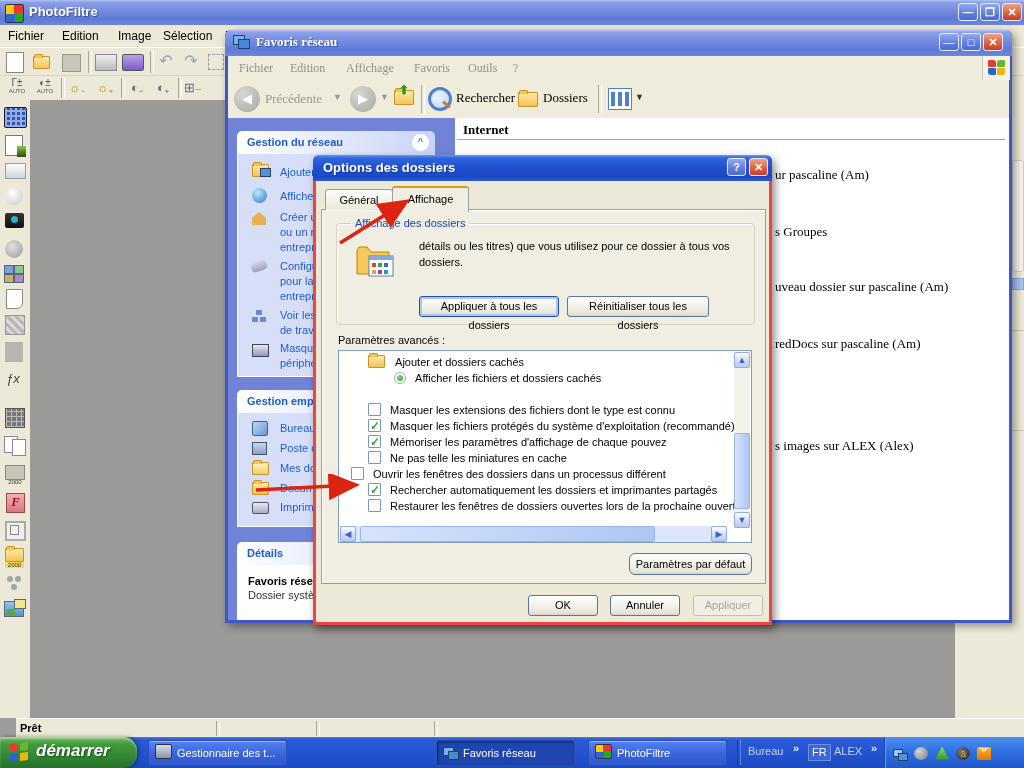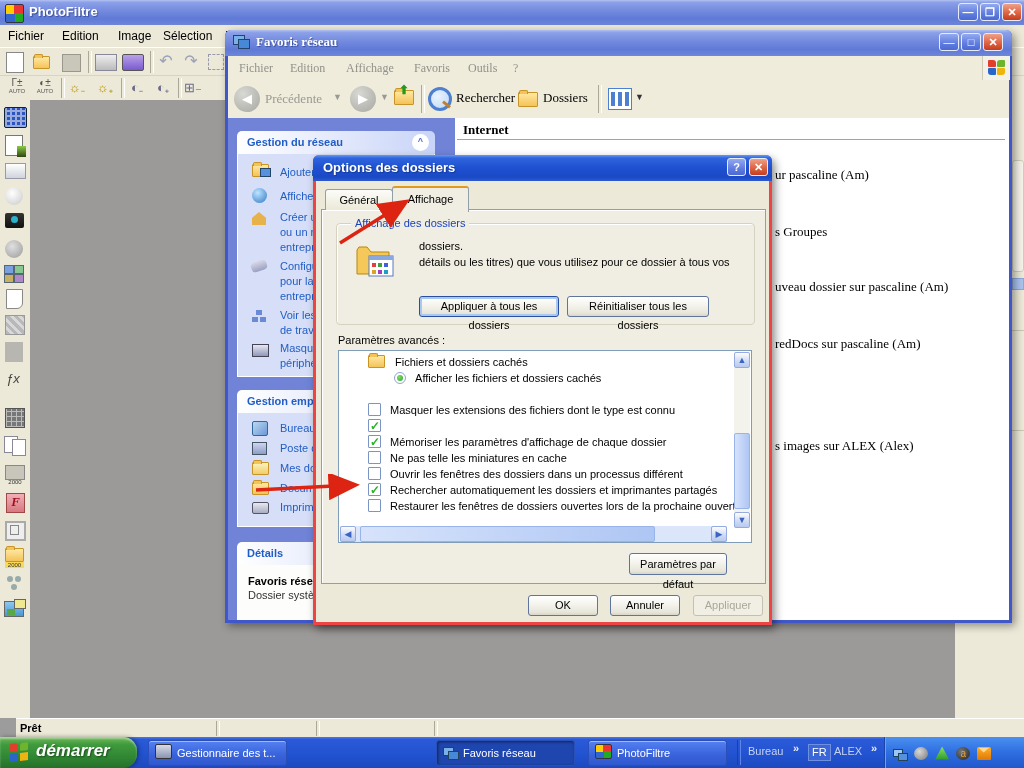--- a/index.html
+++ b/index.html
@@ -345,55 +345,56 @@
             <rect x="14" y="14" width="24" height="4" fill="#8aa8e0"></rect>
             <rect x="17" y="21" width="4" height="4" fill="#e04040"></rect>
               <rect x="23" y="21" width="4" height="4" fill="#40a040"></rect>
               <rect x="29" y="21" width="4" height="4" fill="#4060e0"></rect>
             <rect x="17" y="28" width="4" height="4" fill="#e0a020"></rect>
               <rect x="23" y="28" width="4" height="4" fill="#a040c0"></rect>
               <rect x="29" y="28" width="4" height="4" fill="#20a0c0"></rect>
           </svg>
         </div>
         <div class="abs" style="left:82px;top:14px;line-height:16px;color:#000;">
+          <div>détails ou les titres) que vous utilisez pour ce dossier à tous vos</div>
           <div>dossiers.</div>
-          <div>détails ou les titres) que vous utilisez pour ce dossier à tous vos</div>
         </div>
         <div class="abs xpbtn focus" style="left:82px;top:72px;width:140px;height:21px;line-height:19px;">Appliquer à tous les dossiers</div>
         <div class="abs xpbtn" style="left:230px;top:72px;width:142px;height:21px;line-height:19px;">Réinitialiser tous les dossiers</div>
       </div>
 
       <span class="abs" style="left:16px;top:124px;color:#000;">Paramètres avancés :</span>
 
       <div class="abs" style="left:16px;top:140px;width:414px;height:193px;background:#fff;border:1px solid #7f9db9;box-sizing:border-box;">
 
         <div class="opt-row" style="top:3px;left:29px;">
           <div class="folder-sm" style="display:inline-block;vertical-align:-2px;"></div>
-          <span style="margin-left:7px;">Fichiers et dossiers cachés</span>
+          <span style="margin-left:7px;">Ajouter et dossiers cachés</span>
         </div>
         <div class="opt-row" style="top:19px;left:55px;">
           <span class="rb checked" style="vertical-align:-2px;"></span>
           <span style="margin-left:6px;">Afficher les fichiers et dossiers cachés</span>
         </div>
         <div class="opt-row" style="top:51px;left:29px;">
           <span class="cb" style="vertical-align:-2px;"></span>
           <span style="margin-left:6px;">Masquer les extensions des fichiers dont le type est connu</span>
         </div>
         <div class="opt-row" style="top:67px;left:29px;">
           <span class="cb checked" style="vertical-align:-2px;"></span>
+          <span style="margin-left:6px;">Masquer les fichiers protégés du système d'exploitation (recommandé)</span>
         </div>
         <div class="opt-row" style="top:83px;left:29px;">
           <span class="cb checked" style="vertical-align:-2px;"></span>
-          <span style="margin-left:6px;">Mémoriser les paramètres d'affichage de chaque dossier</span>
+          <span style="margin-left:6px;">Mémoriser les paramètres d'affichage de chaque pouvez</span>
         </div>
         <div class="opt-row" style="top:99px;left:29px;">
           <span class="cb" style="vertical-align:-2px;"></span>
           <span style="margin-left:6px;">Ne pas telle les miniatures en cache</span>
         </div>
-        <div class="opt-row" style="top:115px;left:29px;">
+        <div class="opt-row" style="top:115px;left:12px;">
           <span class="cb" style="vertical-align:-2px;"></span>
           <span style="margin-left:6px;">Ouvrir les fenêtres des dossiers dans un processus différent</span>
         </div>
         <div class="opt-row" style="top:131px;left:29px;">
           <span class="cb checked" style="vertical-align:-2px;"></span>
           <span style="margin-left:6px;">Rechercher automatiquement les dossiers et imprimantes partagés</span>
         </div>
         <div class="opt-row" style="top:147px;left:29px;width:378px;overflow:hidden;">
           <span class="cb" style="vertical-align:-2px;"></span>
           <span style="margin-left:6px;">Restaurer les fenêtres de dossiers ouvertes lors de la prochaine ouverture</span>
@@ -405,21 +406,21 @@
           <div class="sb-btn abs" style="left:0;top:160px;width:16px;height:16px;line-height:14px;">▼</div>
         </div>
 
         <div class="abs" style="left:1px;top:175px;width:387px;height:16px;background:#dce6fa;">
           <div class="sb-btn abs" style="left:0;top:0;width:16px;height:16px;line-height:14px;">◀</div>
           <div class="sb-thumb abs" style="left:20px;top:0;width:295px;height:16px;"></div>
           <div class="sb-btn abs" style="left:371px;top:0;width:16px;height:16px;line-height:14px;">▶</div>
         </div>
       </div>
 
-      <div class="abs xpbtn" style="left:307px;top:343px;width:98px;height:22px;line-height:20px;">Paramètres par défaut</div>
+      <div class="abs xpbtn" style="left:307px;top:343px;width:123px;height:22px;line-height:20px;border-radius:6px;">Paramètres par défaut</div>
     </div>
 
     <div class="abs xpbtn" style="left:212px;top:414px;width:70px;height:21px;line-height:19px;">OK</div>
     <div class="abs xpbtn" style="left:294px;top:414px;width:70px;height:21px;line-height:19px;">Annuler</div>
     <div class="abs xpbtn disabled" style="left:377px;top:414px;width:70px;height:21px;line-height:19px;">Appliquer</div>
   </div>
 </div>
 
 <svg class="abs" style="left:328px;top:193px;z-index:60;" width="95" height="60">
   <defs>

